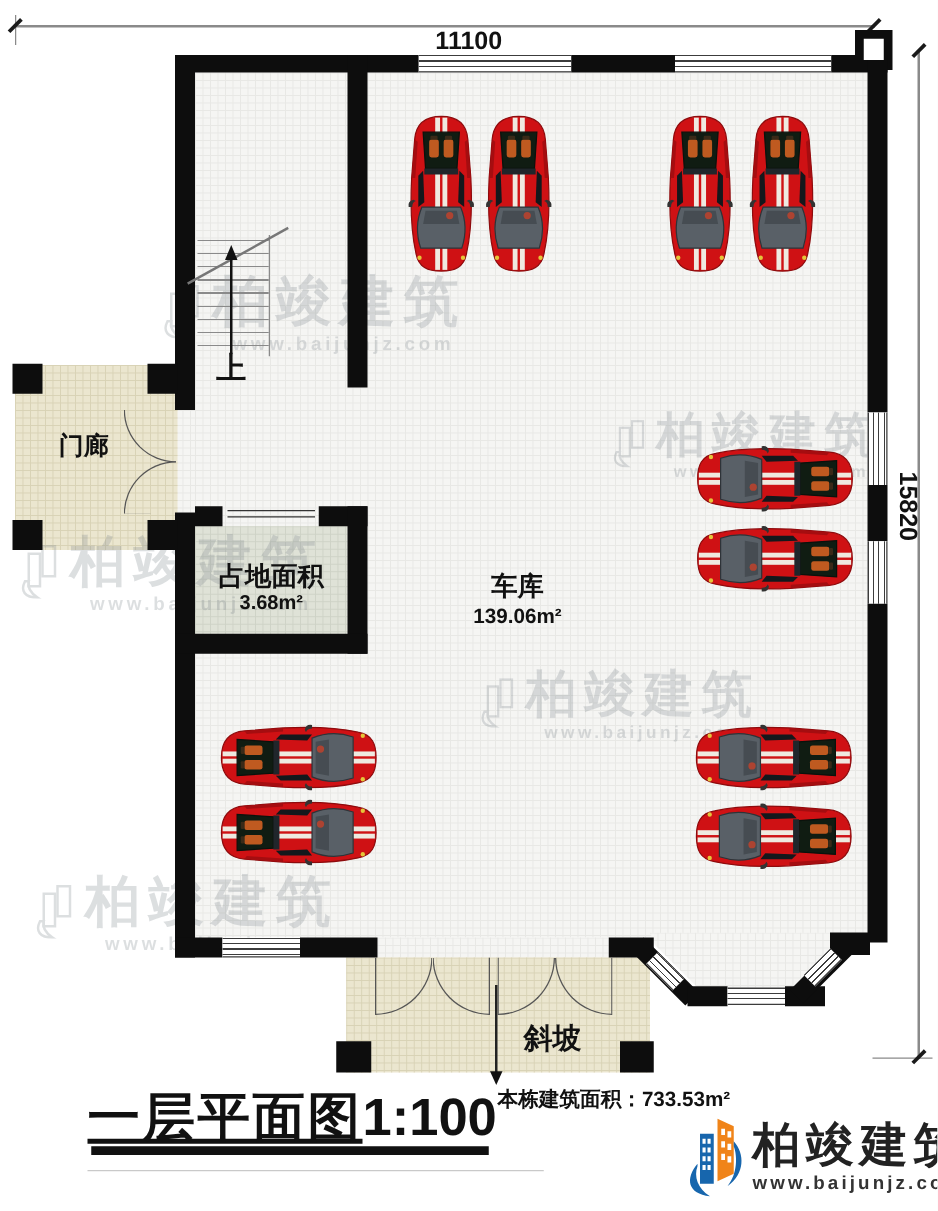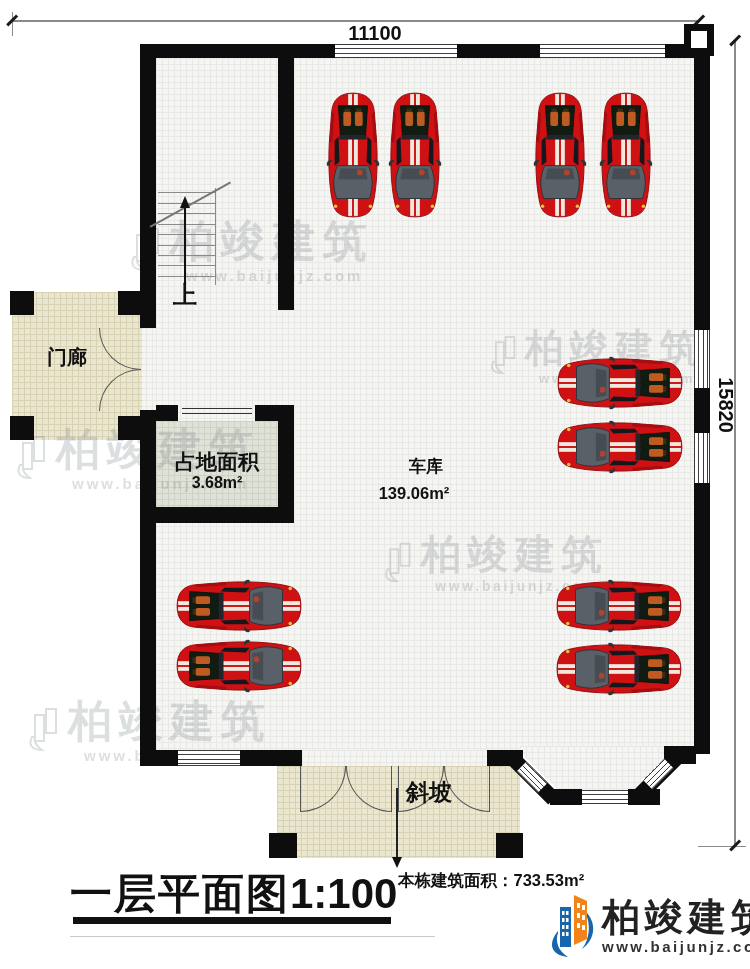--- a/index.html
+++ b/index.html
@@ -260,26 +260,26 @@
   <div class="abs dim" style="left:734px;top:40px;width:1.5px;height:806px;"></div>
   <div class="abs dim" style="left:698px;top:846px;width:48px;height:1px;"></div>
   <div class="abs tick" style="left:728px;top:39px;"></div>
   <div class="abs tick" style="left:728px;top:844px;"></div>
   <div class="abs dimtxt" style="left:682px;top:395px;width:90px;height:20px;transform:rotate(90deg);">15820</div>
 
   <div class="abs room-label" style="left:12px;top:346px;width:110px;font-size:20px;">门廊</div>
   <div class="abs room-label" style="left:170px;top:282px;width:30px;font-size:24px;">上</div>
   <div class="abs room-label" style="left:154px;top:450px;width:126px;font-size:21px;">占地面积</div>
   <div class="abs room-label" style="left:156px;top:474px;width:122px;font-size:16px;">3.68m²</div>
-  <div class="abs room-label" style="left:384px;top:458px;width:84px;font-size:17px;">车库</div>
+  <div class="abs room-label" style="left:372px;top:458px;width:84px;font-size:21px;">车库</div>
   <div class="abs room-label" style="left:358px;top:484px;width:112px;font-size:16.5px;">139.06m²</div>
-  <div class="abs room-label" style="left:393px;top:780px;width:72px;font-size:23px;">斜坡</div>
+  <div class="abs room-label" style="left:393px;top:818px;width:72px;font-size:23px;text-align:right;">斜坡</div>
 
   <div class="abs title-zone" style="left:70px;top:866px;white-space:nowrap;">
-    <span style="font-size:42px;font-weight:900;letter-spacing:2px;">一层平面图</span><span style="font-size:42px;font-weight:700;">1:100</span>
+    <span style="font-size:42px;font-weight:900;letter-spacing:2px;text-decoration:underline;">一层平面图</span><span style="font-size:42px;font-weight:700;">1:100</span>
   </div>
   <div class="abs" style="left:73px;top:917px;width:318px;height:7px;background:#111;z-index:60;"></div>
   <div class="abs" style="left:70px;top:936px;width:365px;height:1px;background:#c9c9c9;z-index:60;"></div>
 
   <div class="abs title-zone" style="left:398px;top:868px;">
     <div class="info-line"><span>本栋建筑面积：</span><span>733.53m²</span></div>
   </div>
 
   <div class="abs title-zone" style="left:546px;top:893px;display:flex;align-items:center;gap:4px;">
     <svg width="52" height="66" viewBox="0 0 52 66">

